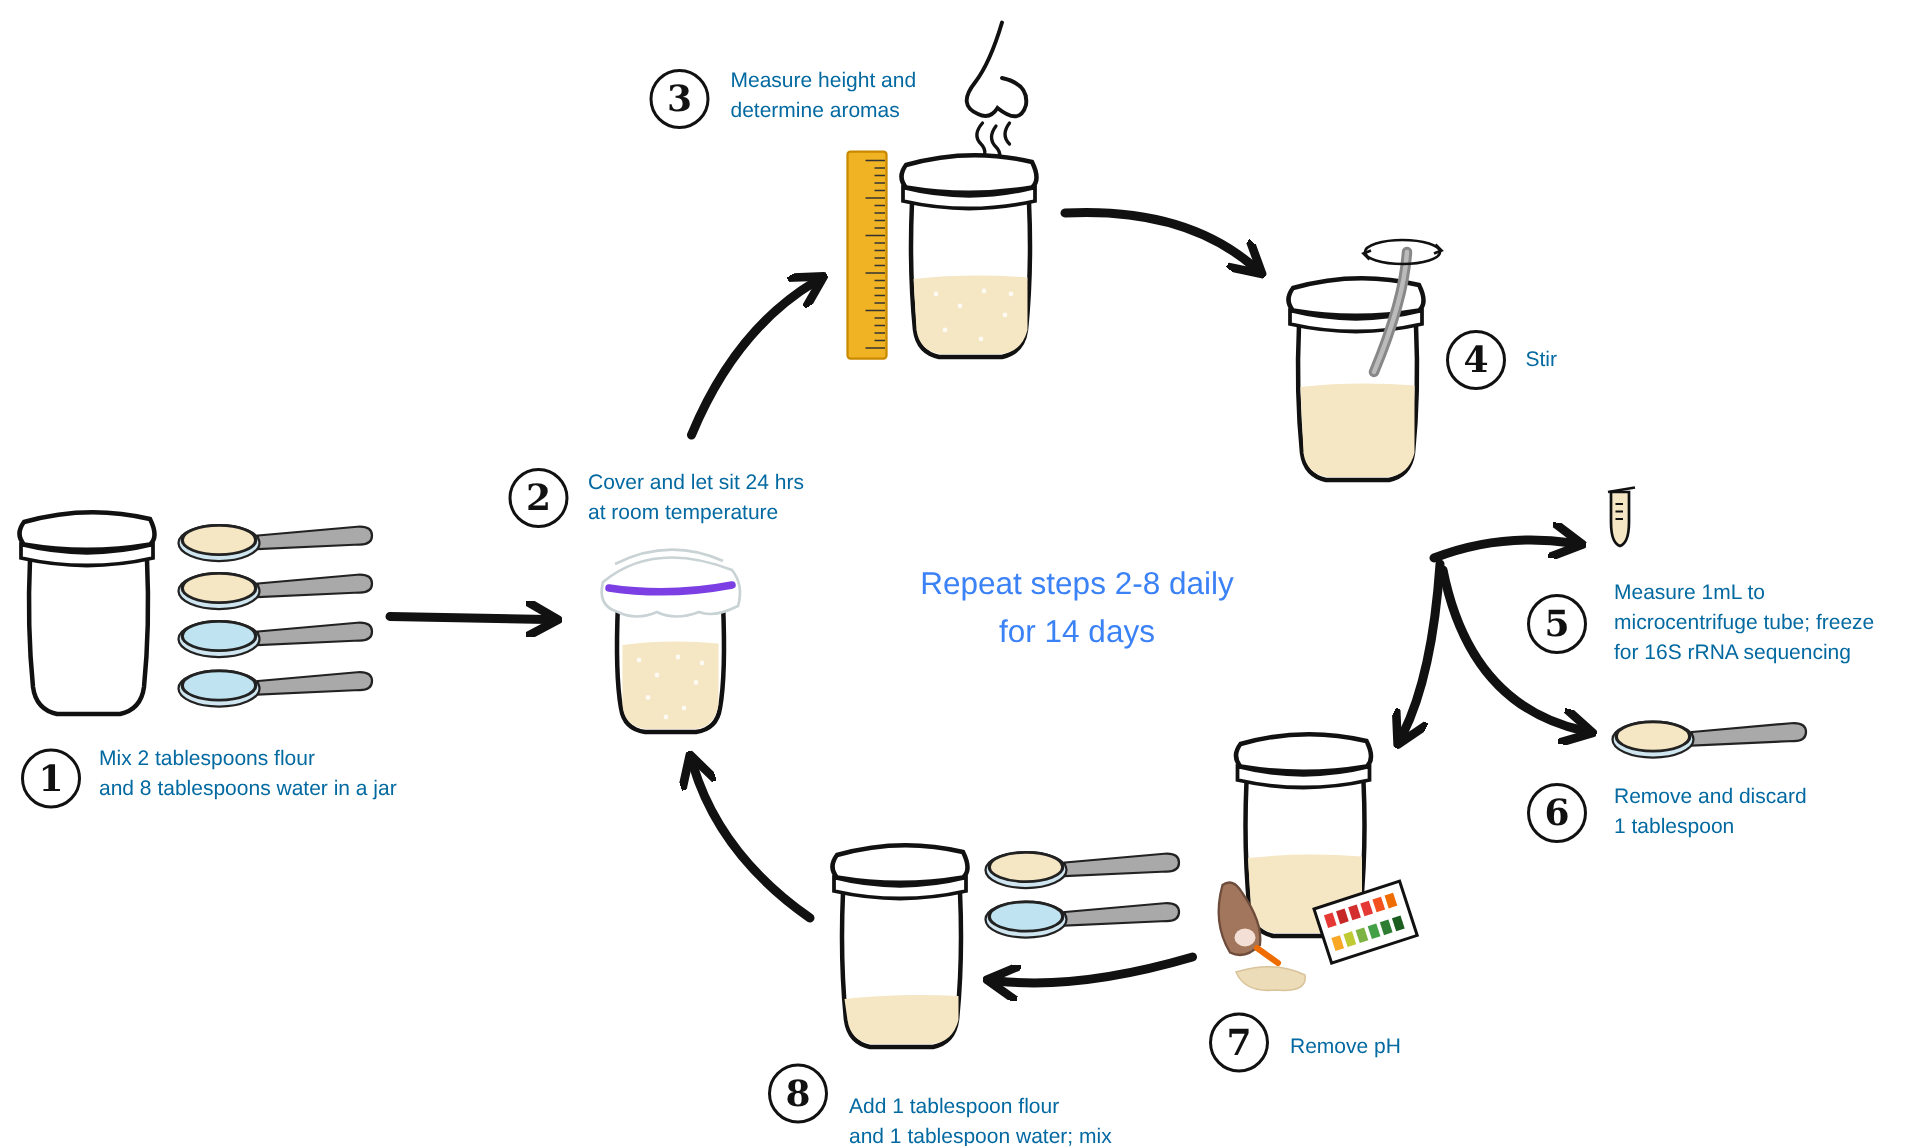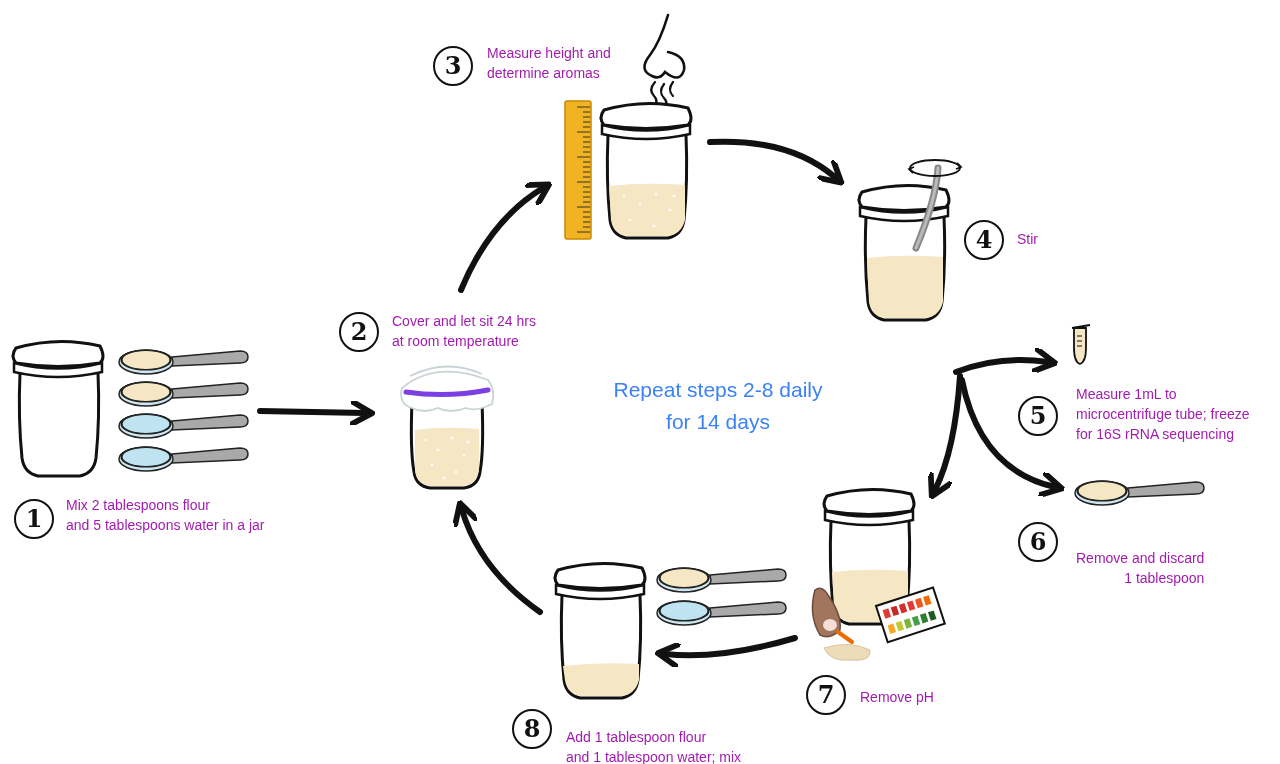--- a/index.html
+++ b/index.html
@@ -1,20 +1,20 @@
 <!DOCTYPE html>
 <html><head>
 <meta charset="utf-8">
 <style>
   html, body { margin: 0; padding: 0; background: #ffffff; }
   body { width: 1280px; height: 764px; position: relative; overflow: hidden; font-family: "Liberation Sans", sans-serif; color: #111; }
   #stage { position: absolute; left: 0; top: 0; width: 1280px; height: 764px; }
   .num { position: absolute; width: 40px; height: 40px; border: 2px solid #111; border-radius: 50%; box-sizing: border-box;
          font-family: "DejaVu Serif", serif; font-weight: bold; font-size: 24px; line-height: 36px; text-align: center; background: #fff; }
-  .lbl { position: absolute; font-size: 14px; line-height: 20px; color: #a21caf; white-space: nowrap; }
+  .lbl { position: absolute; font-size: 14px; line-height: 20px; color: #0369a1; white-space: nowrap; }
   .lbl span { display: block; }
   .center { position: absolute; left: 578px; top: 374px; width: 280px; text-align: center; font-size: 21px; line-height: 32px; color: #3b82f6; }
   .center span { display: block; }
 </style>
 </head>
 <body>
 
 <div id="stage">
 <svg width="1280" height="764" viewBox="0 0 1280 764" xmlns="http://www.w3.org/2000/svg">
   <defs>
@@ -202,21 +202,21 @@
         <ellipse cx="24" cy="0" rx="24" ry="9.5" fill="#bfe3f0" stroke="#222" stroke-width="1.2"></ellipse>
       </g>
 
   <path d="M540 612 Q480 570 462 510" stroke="#111" stroke-width="6" fill="none" stroke-linecap="round" marker-end="url(#ah)"></path>
 </svg>
 
   
   <div class="num" style="left:14px; top:499px;">1</div>
   <div class="lbl" style="left:66px; top:495px;">
     <span>Mix 2 tablespoons flour</span>
-    <span>and 5 tablespoons water in a jar</span>
+    <span>and 8 tablespoons water in a jar</span>
   </div>
 
   <div class="num" style="left:339px; top:312px;">2</div>
   <div class="lbl" style="left:392px; top:311px;">
     <span>Cover and let sit 24 hrs</span>
     <span>at room temperature</span>
   </div>
 
   <div class="num" style="left:433px; top:46px;">3</div>
   <div class="lbl" style="left:487px; top:43px;">
@@ -230,21 +230,21 @@
   </div>
 
   <div class="num" style="left:1018px; top:396px;">5</div>
   <div class="lbl" style="left:1076px; top:384px;">
     <span>Measure 1mL to</span>
     <span>microcentrifuge tube; freeze</span>
     <span>for 16S rRNA sequencing</span>
   </div>
 
   <div class="num" style="left:1018px; top:522px;">6</div>
-  <div class="lbl" style="left:1076px; top:548px;text-align:right;">
+  <div class="lbl" style="left:1076px; top:520px;">
     <span>Remove and discard</span>
     <span>1 tablespoon</span>
   </div>
 
   <div class="num" style="left:806px; top:675px;">7</div>
   <div class="lbl" style="left:860px; top:687px;">
     <span>Remove pH</span>
   </div>
 
   <div class="num" style="left:512px; top:709px;">8</div>

